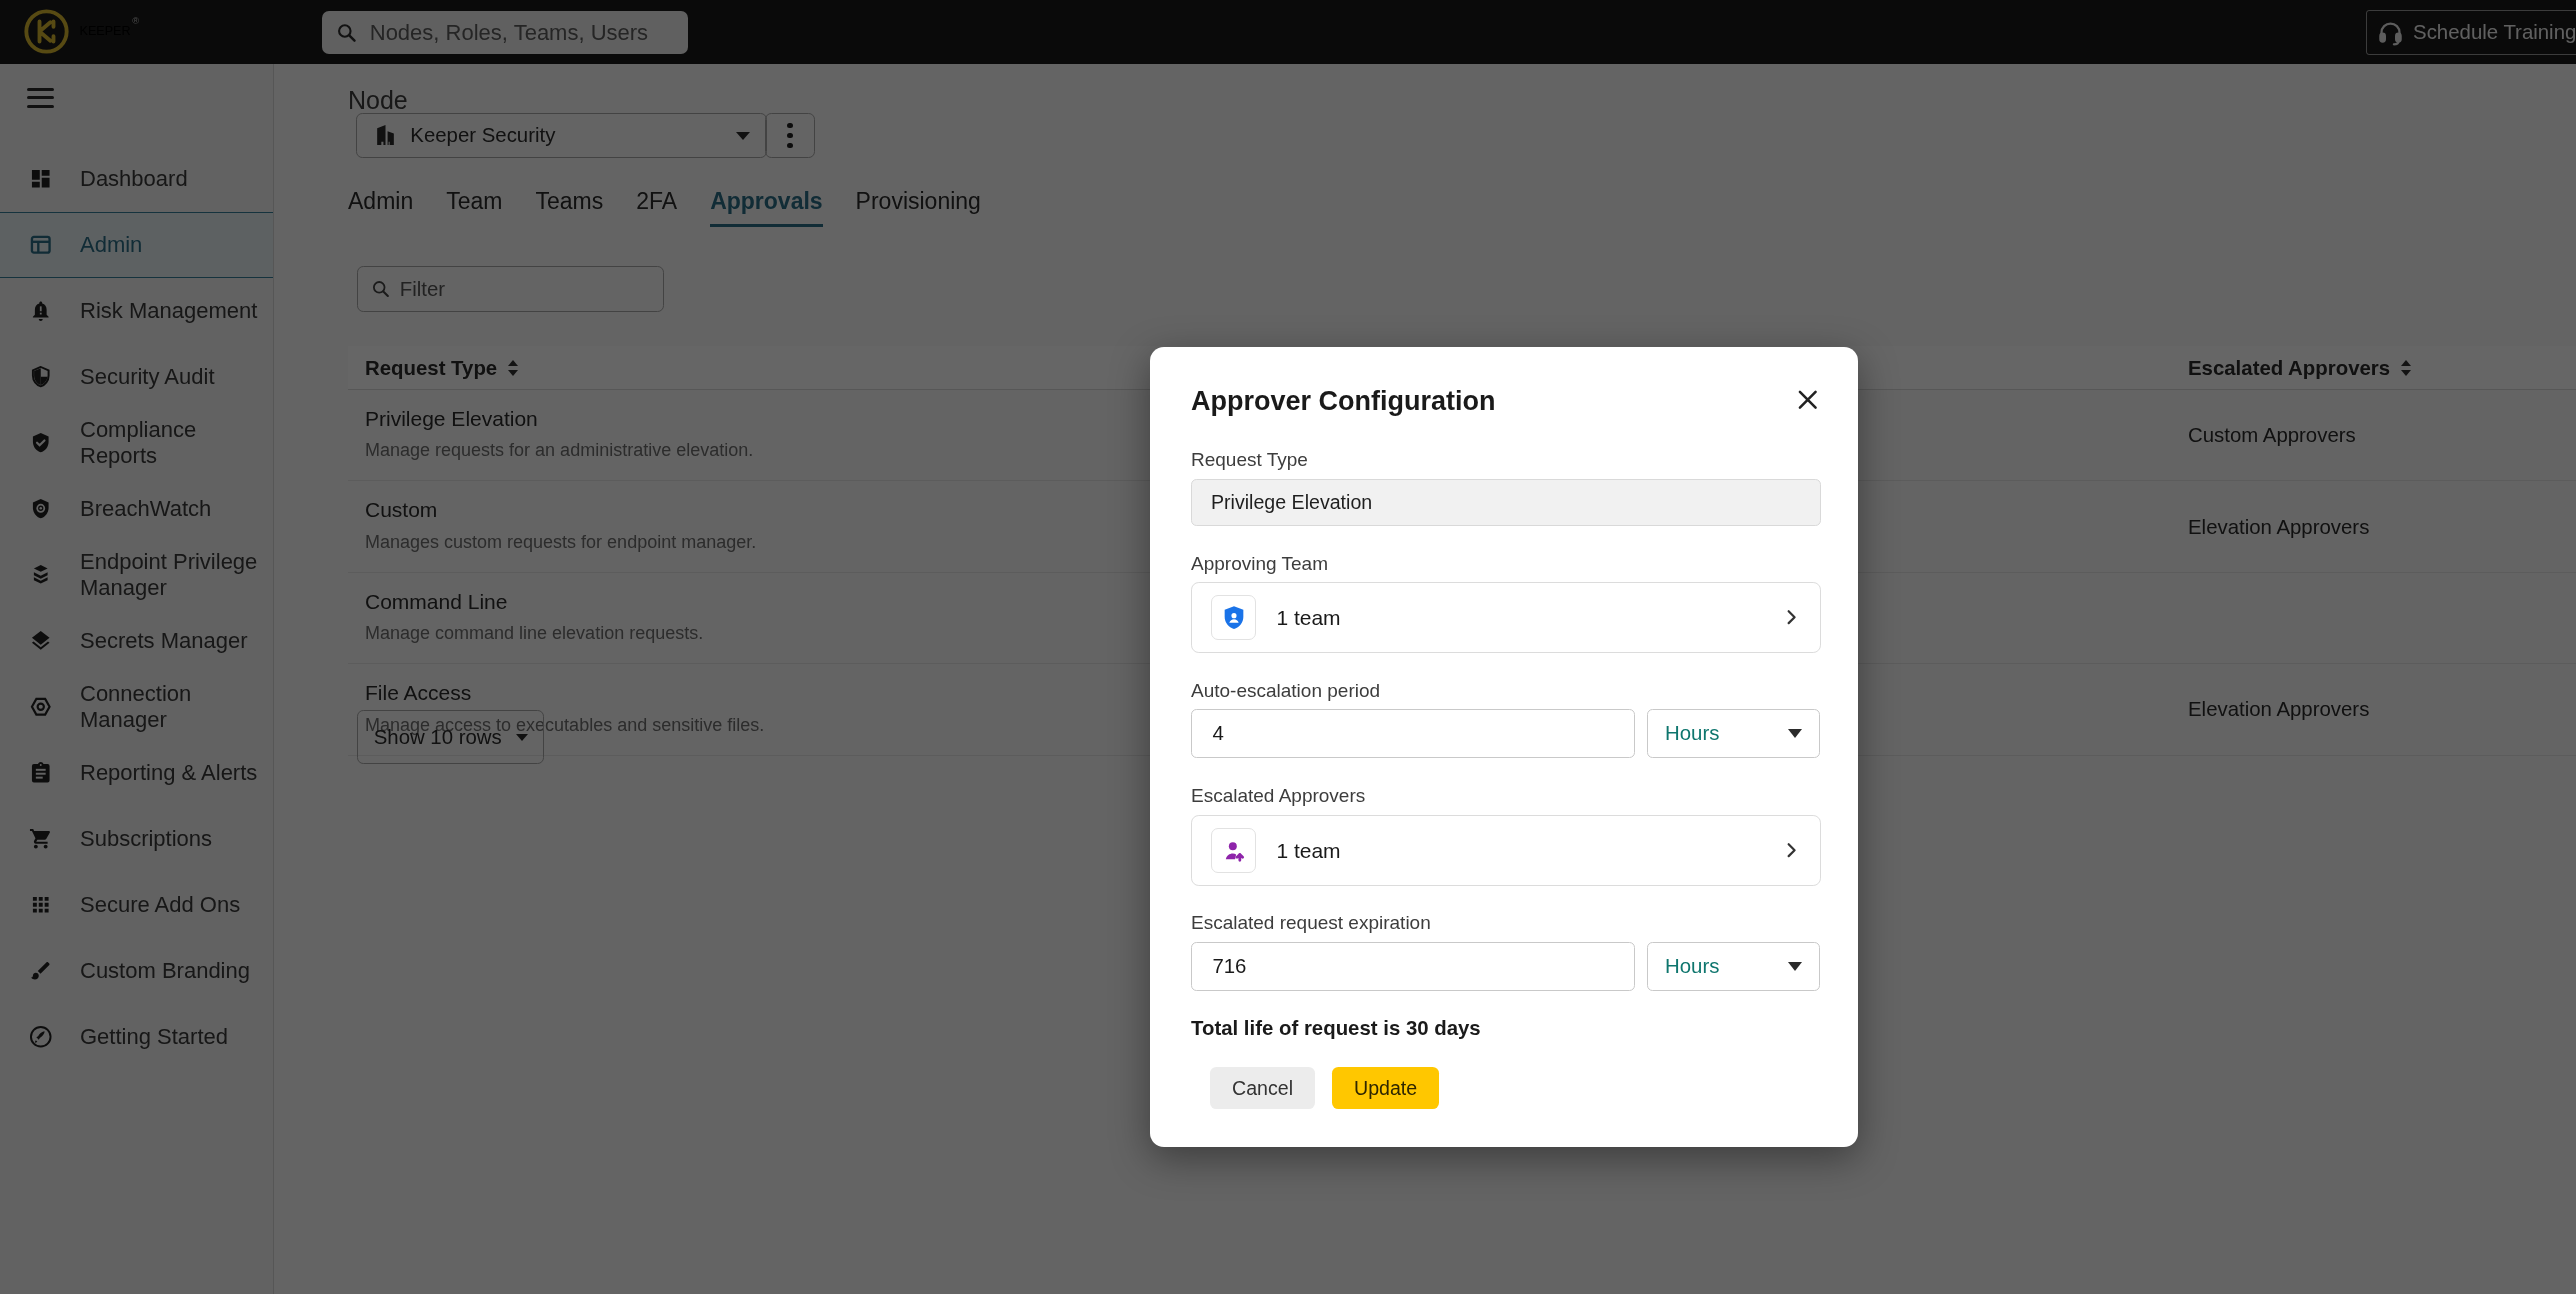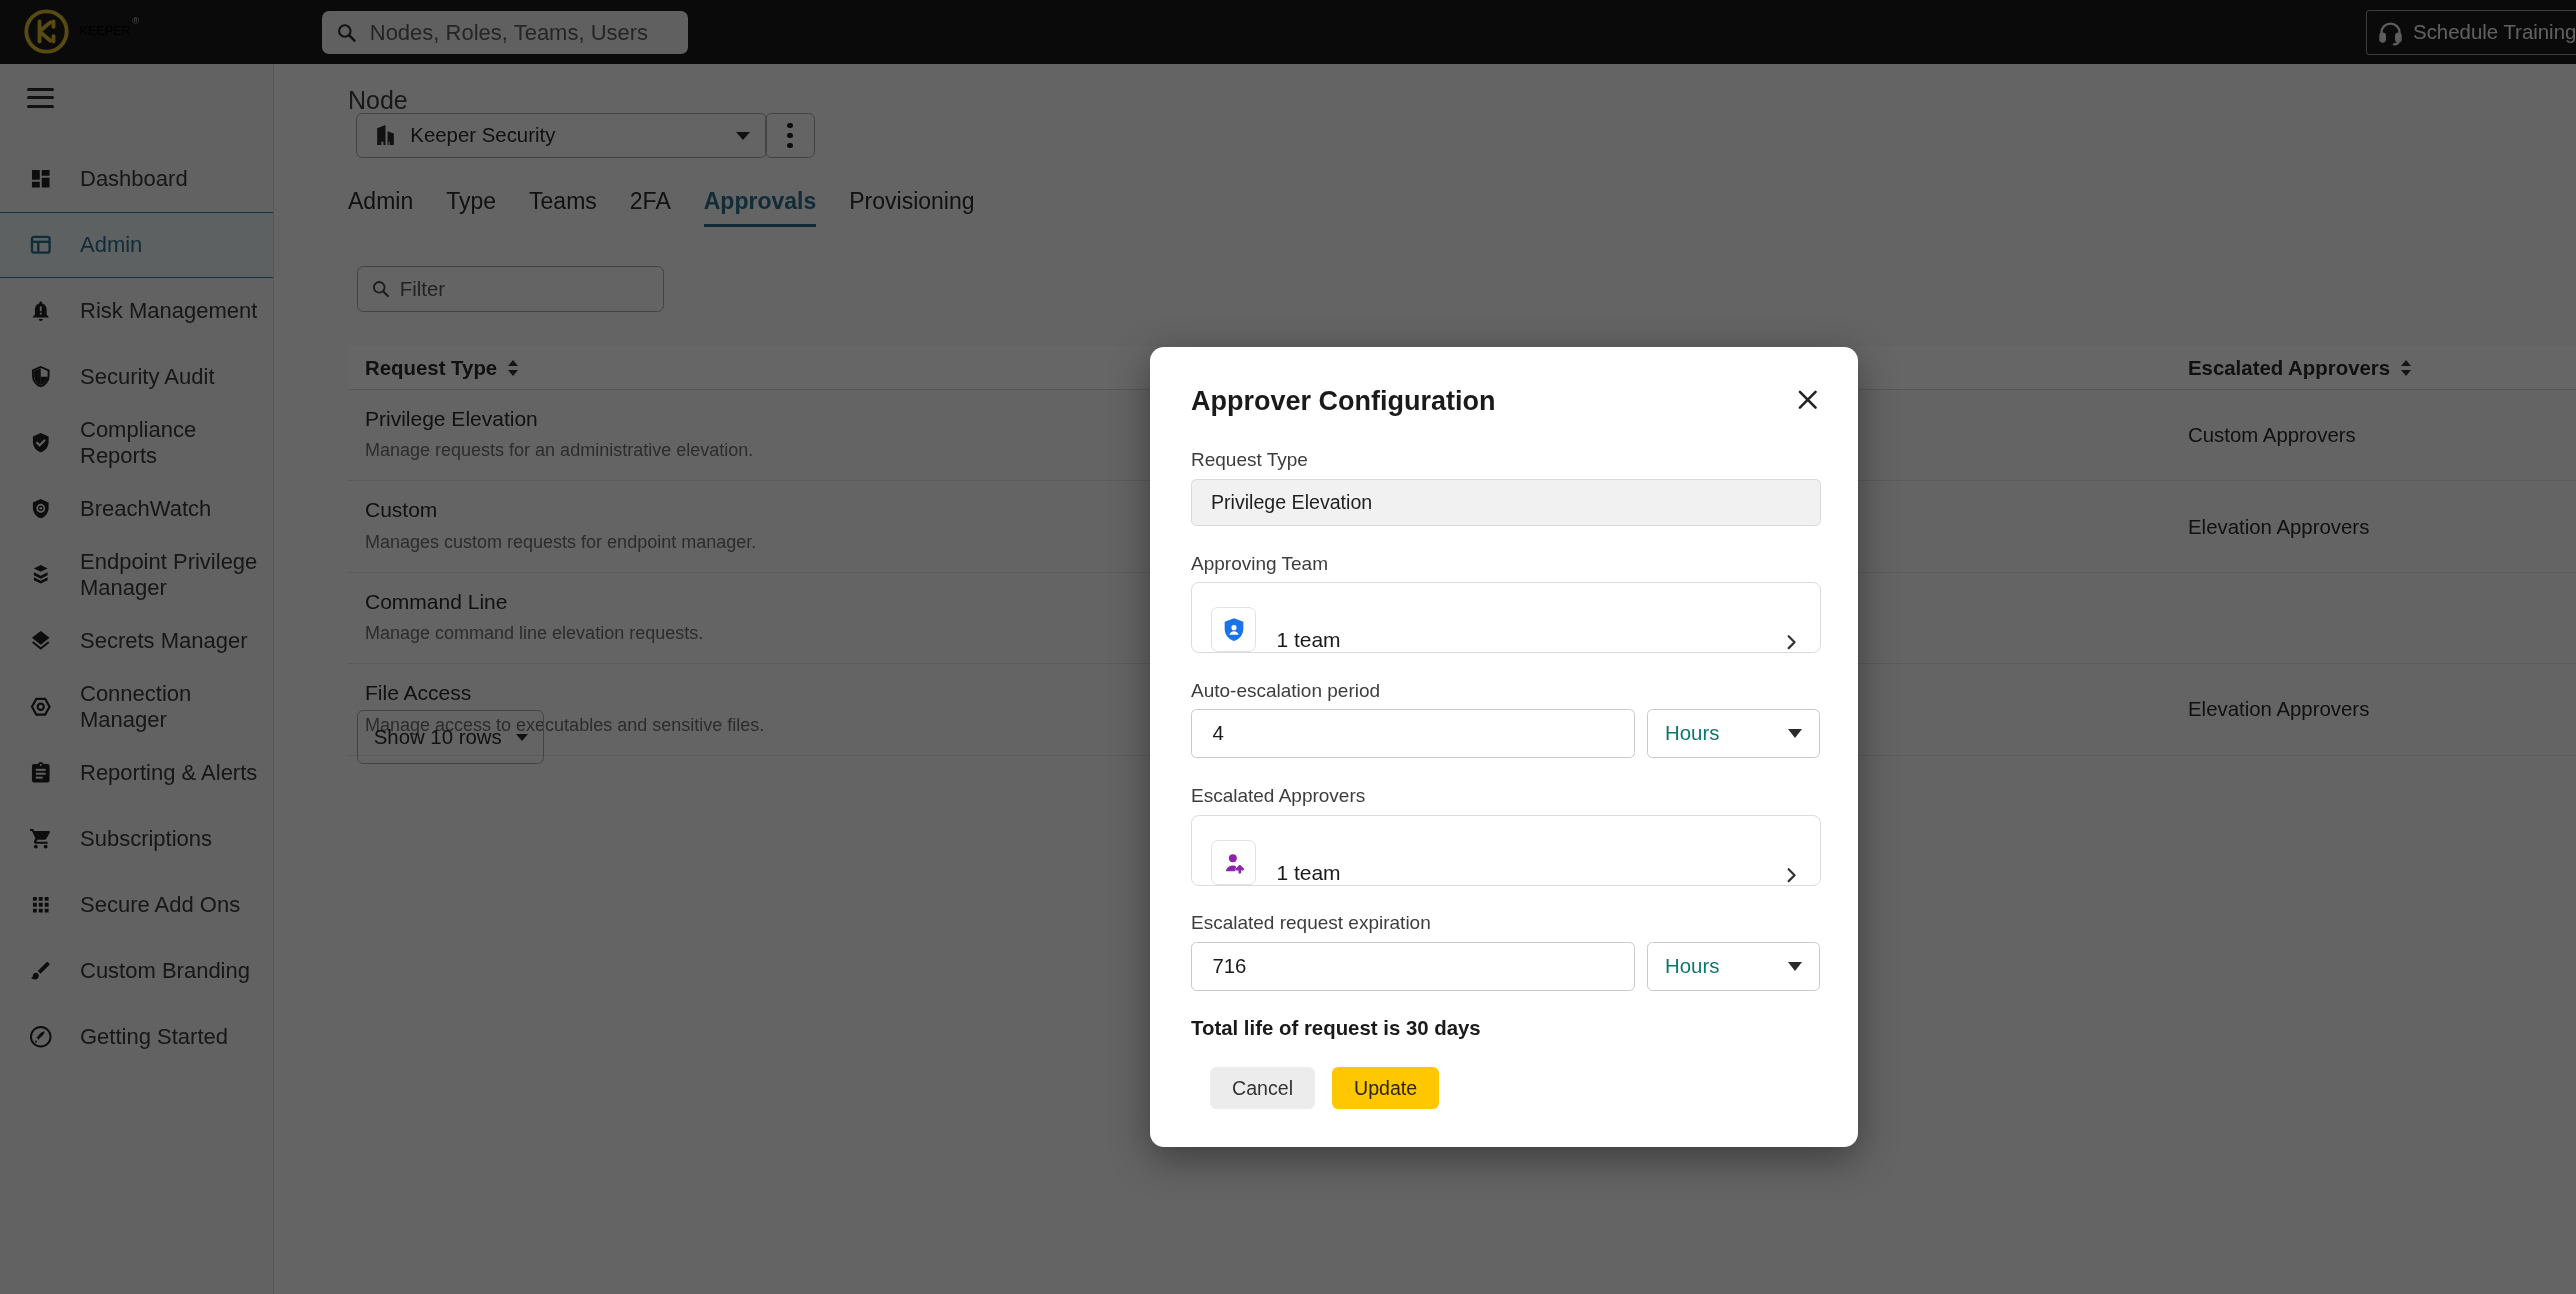--- a/index.html
+++ b/index.html
@@ -58,21 +58,21 @@
   .showrows { position:absolute; left:39px; top:646px; height:54px; border:1.6px solid #a9a9a9; border-radius:6.3px; background:transparent; display:flex; align-items:center; gap:14px; padding:0 15.7px; font-size:20.4px; color:#2b2b2b; cursor:pointer; font-family:inherit; }
   .showrows .caret { border-top-width:7.8px; border-left-width:6.3px; border-right-width:6.3px; }
 
   
   .overlay { position:absolute; inset:0; background:rgba(0,0,0,0.60); z-index:5; }
   .modal { position:absolute; left:1150px; top:347px; width:708px; height:800px; background:#ffffff; border-radius:14px; box-shadow:0 11px 39px rgba(0,0,0,0.4); z-index:10; }
   .m-title { position:absolute; left:41px; top:39px; font-size:27px; font-weight:700; color:#1a1a1a; }
   .m-close { position:absolute; right:33px; top:35px; width:35px; height:35px; background:transparent; border:none; cursor:pointer; display:flex; align-items:center; justify-content:center; }
   .m-label { position:absolute; left:41px; font-size:19px; color:#3d3d3d; }
   .m-field-disabled { position:absolute; left:41px; top:132px; width:630px; height:47px; background:#f1f1f1; border:1.6px solid #d9d9d9; border-radius:5.5px; font-size:19.6px; color:#1f1f1f; padding:0 19px; font-family:inherit; }
-  .team-card { position:absolute; left:41px; width:630px; height:71px; border:1.6px solid #dcdcdc; border-radius:7.8px; background:#fff; display:flex; align-items:flex-end; cursor:pointer; padding:0 19px; gap:20.4px; }
+  .team-card { position:absolute; left:41px; width:630px; height:71px; border:1.6px solid #dcdcdc; border-radius:7.8px; background:#fff; display:flex; align-items:center; cursor:pointer; padding:0 19px; gap:20.4px; }
   .icon-sq { width:45px; height:45px; border:1.6px solid #e2e2e2; border-radius:7px; display:flex; align-items:center; justify-content:center; }
   .team-card .tc-label { font-size:21px; color:#1a1a1a; }
   .team-card .chev { margin-left:auto; }
   .m-input { position:absolute; left:41px; width:444px; height:49px; border:1.6px solid #c9c9c9; border-radius:5.5px; font-size:20.4px; color:#1a1a1a; padding:0 20.4px; font-family:inherit; background:#fff; }
   .m-unit { position:absolute; left:497px; width:173px; height:49px; border:1.6px solid #c9c9c9; border-radius:5.5px; display:flex; align-items:center; padding:0 17px; font-size:20.4px; color:#0f766e; cursor:pointer; background:#fff; }
   .m-unit .caret { margin-left:auto; border-top-width:9.4px; }
   .m-total { position:absolute; left:41px; top:670px; font-size:20.4px; font-weight:700; color:#1a1a1a; }
   .m-btns { position:absolute; left:60px; top:720px; display:flex; gap:17px; }
   .btn { height:42px; border:none; border-radius:6.3px; font-size:19.6px; cursor:pointer; padding:0 22px; font-family:inherit; }
   .btn.cancel { background:#ececec; color:#333; }
@@ -260,21 +260,21 @@
   <button class="dots-btn">
     <span class="dots">
         <i></i>
         <i></i>
         <i></i>
       </span>
   </button>
 
   <div class="tabs">
     <div class="tab">Admin</div>
-    <div class="tab">Type</div>
+    <div class="tab">Team</div>
     <div class="tab">Teams</div>
     <div class="tab">2FA</div>
     <div class="tab active">Approvals</div>
     <div class="tab">Provisioning</div>
   </div>
 
   <div class="filterbox">
     <svg width="22" height="22" viewBox="0 0 24 24">
         <circle cx="10" cy="10" r="6.5" fill="none" stroke="#444" stroke-width="2.2"></circle>
         <line x1="15" y1="15" x2="20.5" y2="20.5" stroke="#444" stroke-width="2.6" stroke-linecap="round"></line>

